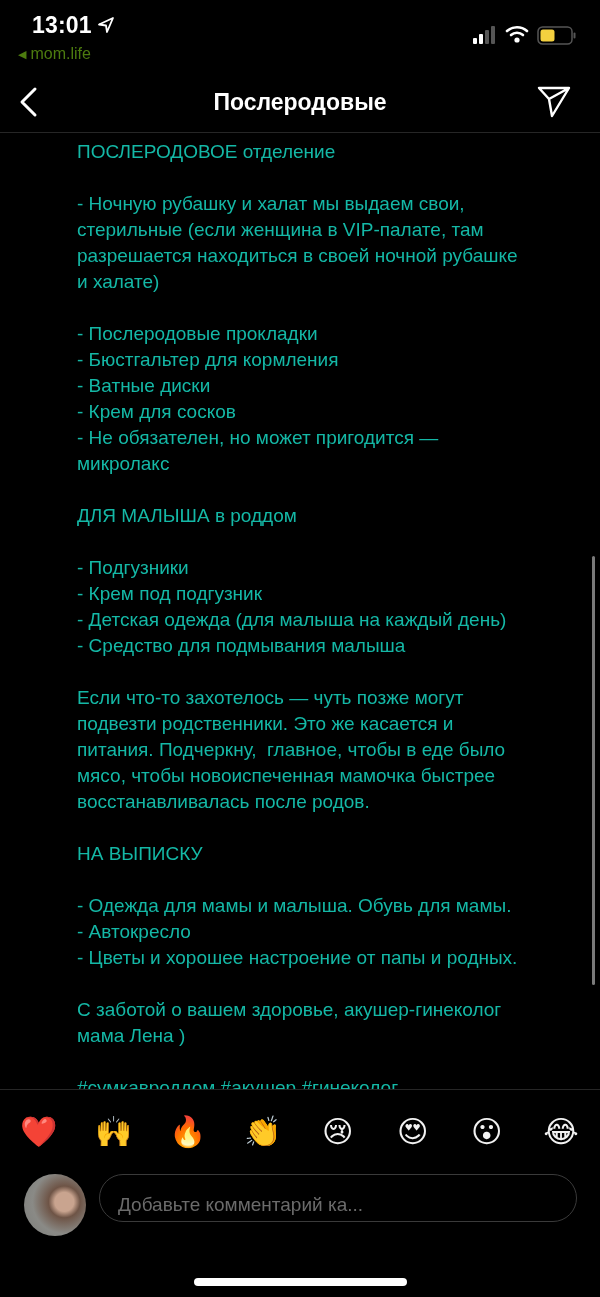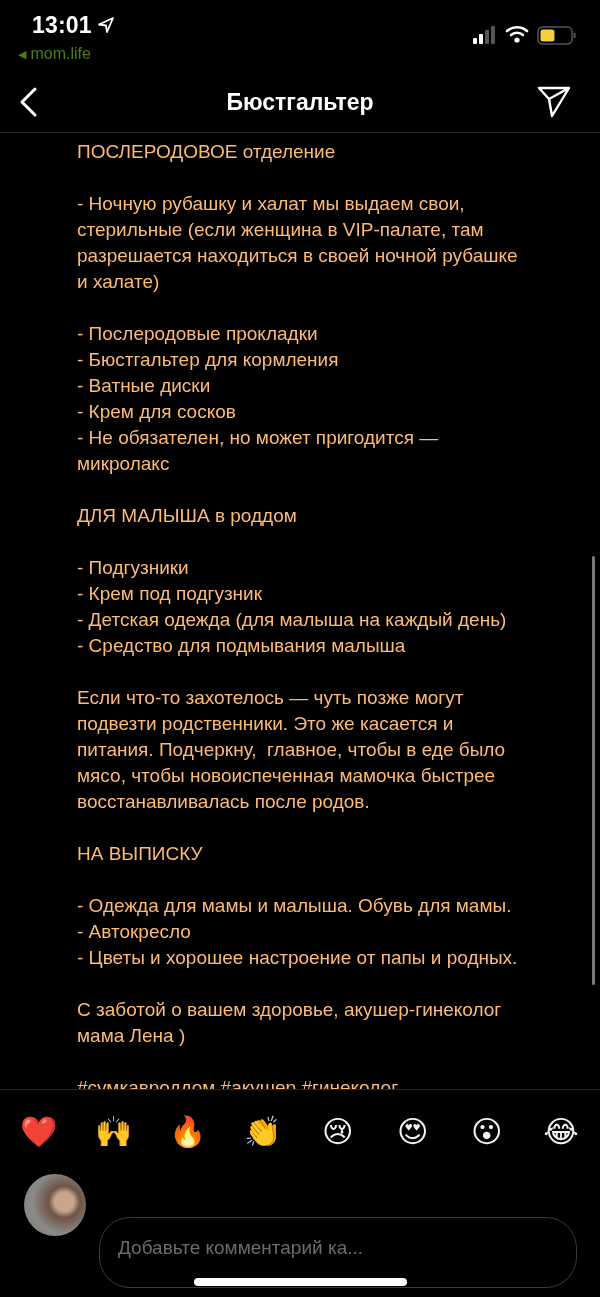--- a/index.html
+++ b/index.html
@@ -14,33 +14,33 @@
   .signal { position: absolute; left: 473px; top: 26px; width: 28px; height: 18px; }
   .wifi { position: absolute; left: 505px; top: 24px; width: 24px; height: 20px; }
   .battery { position: absolute; left: 537px; top: 26px; width: 40px; height: 19px; }
 
   .nav { position: absolute; left: 0; top: 75px; width: 600px; height: 58px; border-bottom: 1px solid #262626; }
   .nav-back { position: absolute; left: 16px; top: 10px; width: 26px; height: 34px; }
   .nav-title { position: absolute; left: 0; right: 0; top: 14px; text-align: center; font-size: 23px; font-weight: 700; color: #fff; }
   .nav-send { position: absolute; left: 536px; top: 8px; width: 36px; height: 36px; }
 
   .content { position: absolute; left: 0; top: 134px; width: 600px; height: 955px; overflow: hidden; }
-  .comment-text { position: absolute; left: 77px; top: 5px; width: 500px; font-size: 19px; line-height: 26px; color: #fdba74; white-space: pre-wrap; }
+  .comment-text { position: absolute; left: 77px; top: 5px; width: 500px; font-size: 19px; line-height: 26px; color: #14b8a6; white-space: pre-wrap; }
   .para { margin-bottom: 26px; }
   .para div { white-space: pre-wrap; }
 
   .scrollbar { position: absolute; left: 592px; top: 556px; width: 3px; height: 429px; background: #7a7a7a; border-radius: 2px; }
 
   .reactions { position: absolute; left: 0; top: 1089px; width: 600px; height: 80px; border-top: 1px solid #262626; background: #000; }
   .emoji { position: absolute; top: 22px; width: 40px; height: 40px; font-size: 30px; line-height: 40px; text-align: center; font-family: "DejaVu Sans", sans-serif; }
 
   .composer { position: absolute; left: 0; top: 1170px; width: 600px; height: 75px; }
   .avatar { position: absolute; left: 24px; top: 4px; width: 62px; height: 62px; border-radius: 50%; overflow: hidden;
             background: radial-gradient(circle at 65% 45%, #c9a48f 0 18%, #6e5446 30%, #8a8a86 60%, #7b7d7a 100%); }
-  .comment-input { position: absolute; left: 99px; top: 4px; width: 478px; height: 71px; border: 1px solid #3a3a3a; border-radius: 31px; background: #000; margin-top: 43px; }
+  .comment-input { position: absolute; left: 99px; top: 4px; width: 478px; height: 48px; border: 1px solid #3a3a3a; border-radius: 31px; background: #000; }
   .comment-input input { position: absolute; left: 18px; top: 0; width: 440px; height: 60px; background: transparent; border: none; outline: none;
             font-family: "Liberation Sans", sans-serif; font-size: 19px; color: #fff; }
   .comment-input input::placeholder { color: #6b6b6b; }
 
   .home-indicator { position: absolute; left: 194px; top: 1278px; width: 213px; height: 8px; background: #fff; border-radius: 4px; }
 </style>
 </head>
 <body>
 
 <div class="status-bar">
@@ -66,21 +66,21 @@
     <rect x="1" y="1" width="34" height="17" rx="4.5" fill="none" stroke="#555" stroke-width="1.5"></rect>
     <rect x="3.5" y="3.5" width="14" height="12" rx="2.5" fill="#f4d03f"></rect>
     <rect x="36.5" y="6.5" width="2" height="6" rx="1" fill="#555"></rect>
   </svg>
 </div>
 
 <div class="nav">
   <svg class="nav-back" viewBox="0 0 26 34">
     <path d="M19 4 L6 17 L19 30" fill="none" stroke="#fff" stroke-width="3" stroke-linecap="round" stroke-linejoin="round"></path>
   </svg>
-  <div class="nav-title">Бюстгальтер</div>
+  <div class="nav-title">Послеродовые</div>
   <svg class="nav-send" viewBox="0 0 36 36">
     <path d="M3 5 L33 5 L16 33 L13 16 Z M13 16 L33 5" fill="none" stroke="#fff" stroke-width="2.4" stroke-linejoin="round"></path>
   </svg>
 </div>
 
 <div class="content">
   <div class="comment-text" id="comment-text"><div class="para"><div>ПОСЛЕРОДОВОЕ отделение</div></div><div class="para"><div>- Ночную рубашку и халат мы выдаем свои,</div><div>стерильные (если женщина в VIP-палате, там</div><div>разрешается находиться в своей ночной рубашке</div><div>и халате)</div></div><div class="para"><div>- Послеродовые прокладки</div><div>- Бюстгальтер для кормления</div><div>- Ватные диски</div><div>- Крем для сосков</div><div>- Не обязателен, но может пригодится —</div><div>микролакс</div></div><div class="para"><div>ДЛЯ МАЛЫША в роддом</div></div><div class="para"><div>- Подгузники</div><div>- Крем под подгузник</div><div>- Детская одежда (для малыша на каждый день)</div><div>- Средство для подмывания малыша</div></div><div class="para"><div>Если что-то захотелось — чуть позже могут</div><div>подвезти родственники. Это же касается и</div><div>питания. Подчеркну,  главное, чтобы в еде было</div><div>мясо, чтобы новоиспеченная мамочка быстрее</div><div>восстанавливалась после родов.</div></div><div class="para"><div>НА ВЫПИСКУ</div></div><div class="para"><div>- Одежда для мамы и малыша. Обувь для мамы.</div><div>- Автокресло</div><div>- Цветы и хорошее настроение от папы и родных.</div></div><div class="para"><div>С заботой о вашем здоровье, акушер-гинеколог</div><div>мама Лена )</div></div><div class="para"><div>#сумкавроддом #акушер #гинеколог</div></div></div>
 </div>
 
 <div class="scrollbar"></div>

